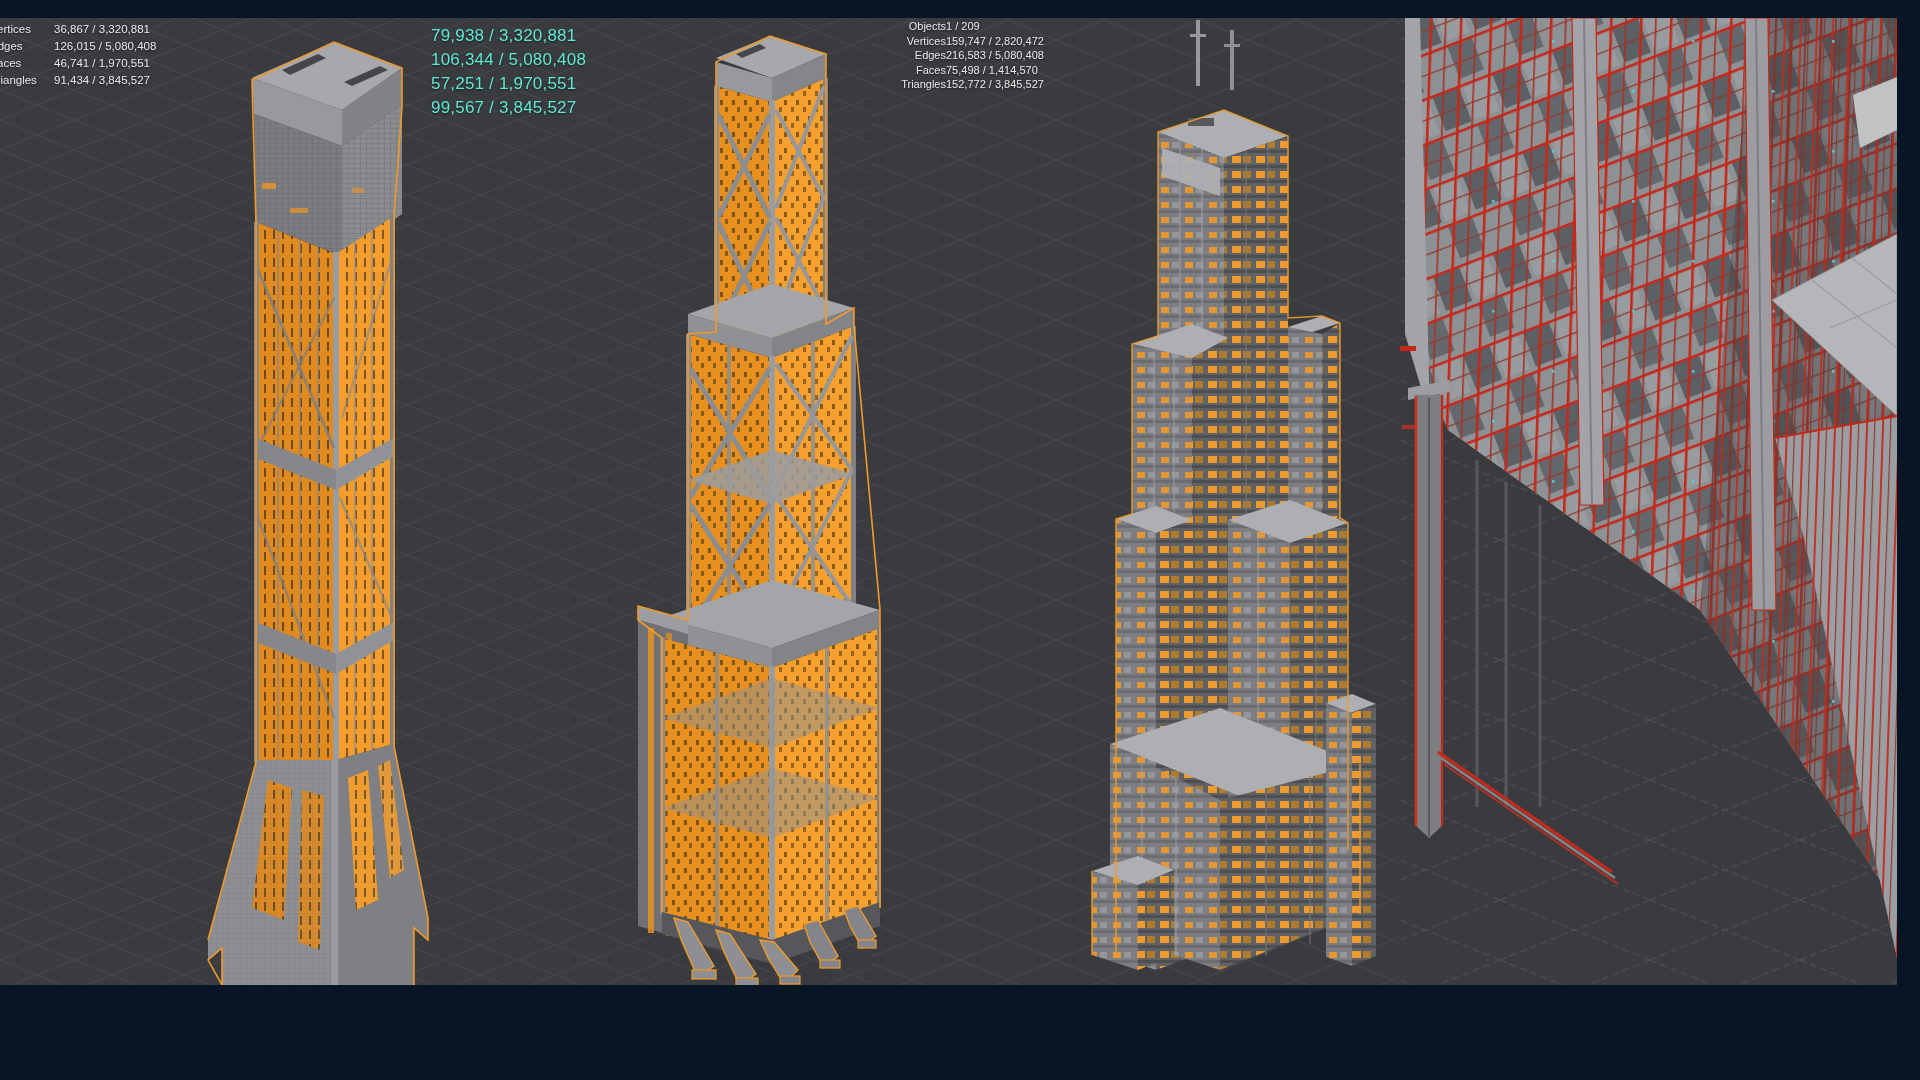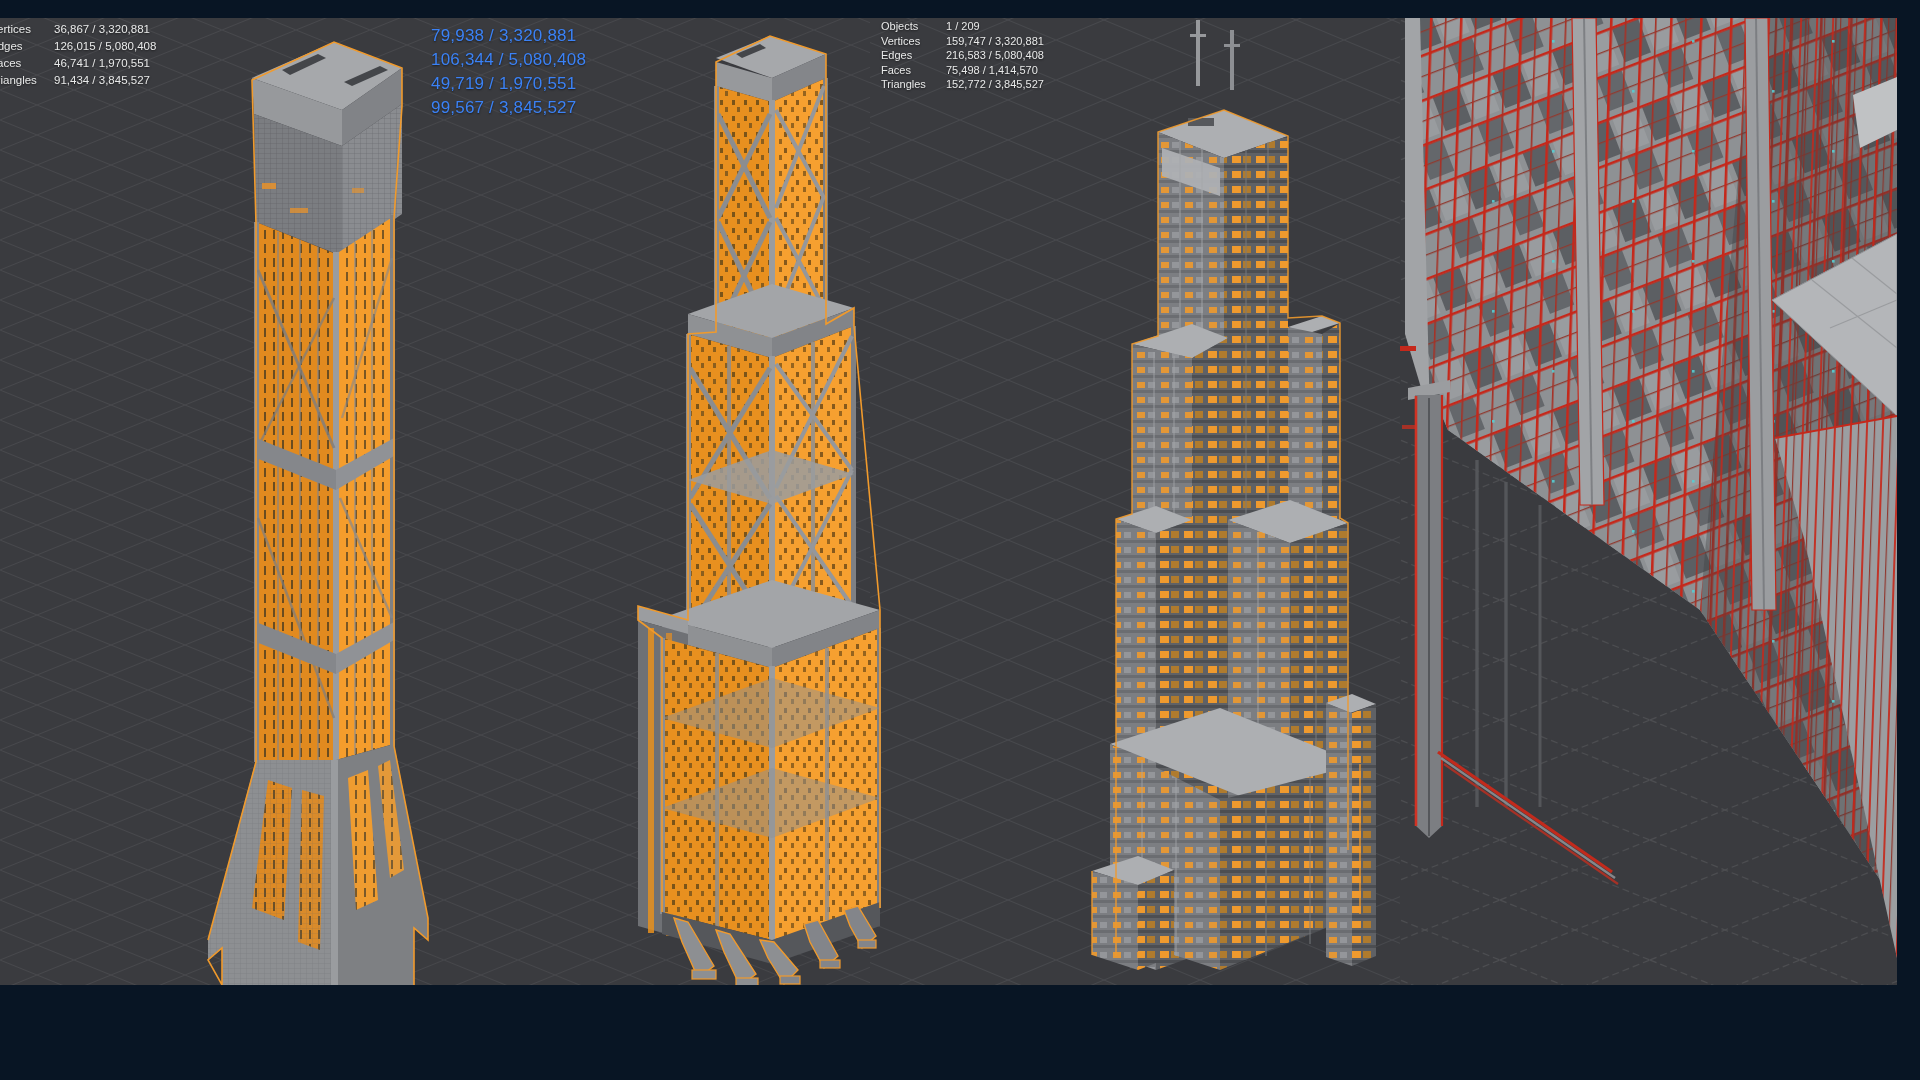--- a/index.html
+++ b/index.html
@@ -5,22 +5,22 @@
   html,body{margin:0;padding:0;background:#081524;}
   .stage{position:relative;width:1920px;height:1080px;overflow:hidden;
          background:#081524;font-family:"Liberation Sans",sans-serif;}
   .scene-svg{position:absolute;left:0;top:0;display:block;}
   .stats{position:absolute;color:#e9eaea;text-shadow:0 1px 2px rgba(0,0,0,.55);
          white-space:nowrap;}
   .srow{display:flex;}
   .s-small{font-size:11.5px;line-height:17px;}
   .s-small .slabel{width:64px;}
   .s-small3{font-size:11px;line-height:14.6px;}
-  .s-small3 .slabel{width:65px;}
-  .s-large{font-size:17px;line-height:24px;letter-spacing:.2px;color:#3b82f6;}
+  .s-small3 .slabel{width:65px;text-align:right;}
+  .s-large{font-size:17px;line-height:24px;letter-spacing:.2px;color:#5eead4;}
   .slabel,.sval{display:inline-block;}
 </style>
 </head>
 <body>
 
 <div class="stage">
 
 <svg class="scene-svg" width="1920" height="1080" viewBox="0 0 1920 1080">
   <defs>
     <pattern id="gridA" width="74" height="30" patternUnits="userSpaceOnUse">
@@ -364,35 +364,35 @@
 </div>
 
 <div class="stats s-large" style="left:431px;top:24px">
   <div class="srow">
         <span class="sval">79,938 / 3,320,881</span>
       </div>
   <div class="srow">
         <span class="sval">106,344 / 5,080,408</span>
       </div>
   <div class="srow">
-        <span class="sval">49,719 / 1,970,551</span>
+        <span class="sval">57,251 / 1,970,551</span>
       </div>
   <div class="srow">
         <span class="sval">99,567 / 3,845,527</span>
       </div>
 </div>
 
 <div class="stats s-small3" style="left:881px;top:19px">
   <div class="srow">
         <span class="slabel">Objects</span>
         <span class="sval">1 / 209</span>
       </div>
   <div class="srow">
         <span class="slabel">Vertices</span>
-        <span class="sval">159,747 / 3,320,881</span>
+        <span class="sval">159,747 / 2,820,472</span>
       </div>
   <div class="srow">
         <span class="slabel">Edges</span>
         <span class="sval">216,583 / 5,080,408</span>
       </div>
   <div class="srow">
         <span class="slabel">Faces</span>
         <span class="sval">75,498 / 1,414,570</span>
       </div>
   <div class="srow">

